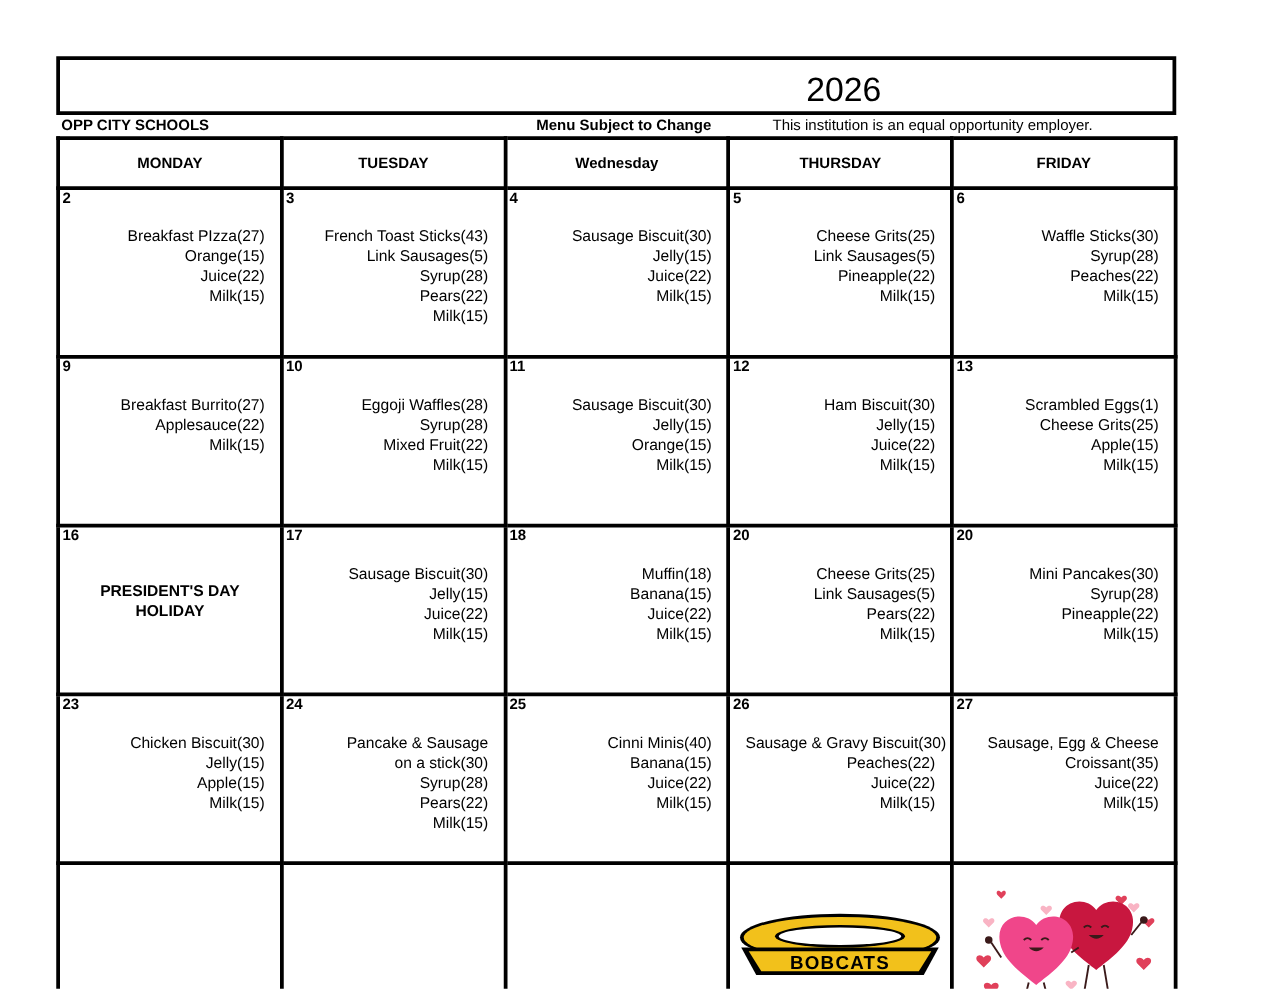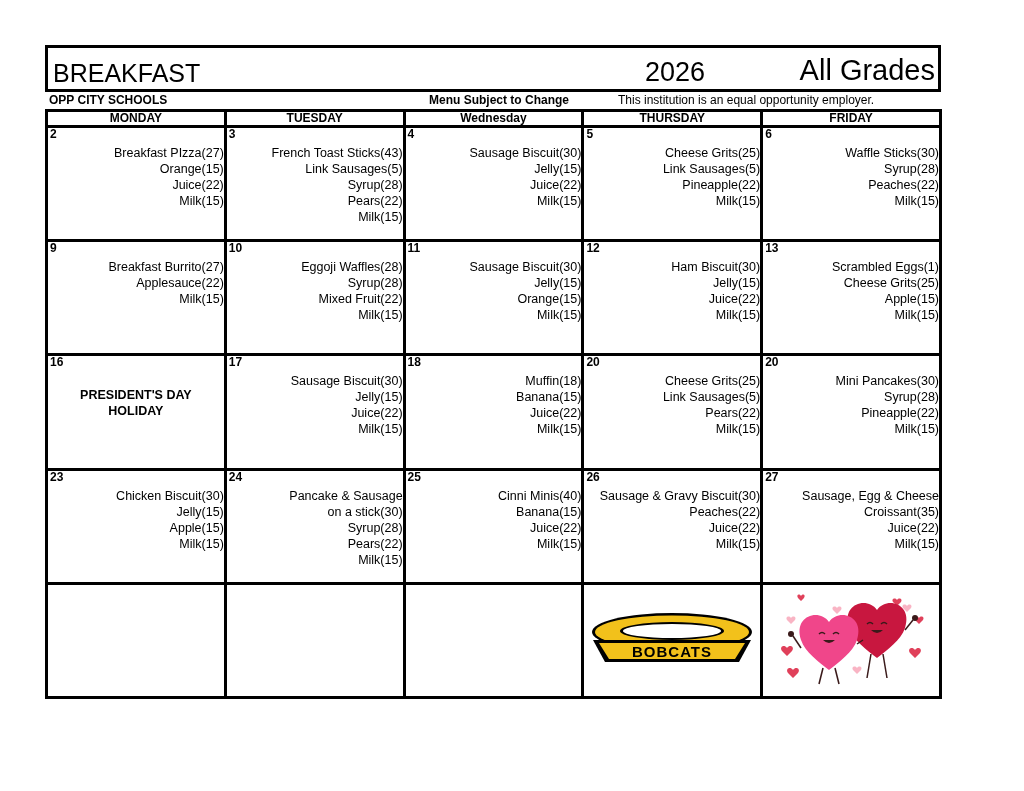--- a/index.html
+++ b/index.html
@@ -14,37 +14,35 @@
   .t-year  { left:597px; top:11px; font-size:27px; }
   .t-grades{ right:3px; top:8px; font-size:29px; }
 
   .subline { position:absolute; top:93px; font-size:12px; line-height:14px; white-space:nowrap; }
   .sub-school { left:49px; font-weight:bold; }
   .sub-change { left:419px; font-weight:bold;padding-left:10px; }
   .sub-eoe { left:590px;margin-left:28px; }
 
   .cal { position:absolute; left:45px; top:109px; width:897px; height:590px;
          border-collapse:collapse; table-layout:fixed; }
-  .cal td, .cal th { border:3px solid #000; padding:0; vertical-align:top; }
+  .cal td, .cal th { border:3px solid #000; padding:12px; vertical-align:top; }
   .cal th { height:13px; font-size:12px; font-weight:bold; line-height:13px; text-align:center; }
   .cal td { height:108px; position:relative; }
   .daynum { position:absolute; left:2px; top:0px; font-size:12px; font-weight:bold; line-height:13px; }
   .menu { text-align:right; font-size:12.5px; line-height:16px; padding-top:17px; }
   .menu div { white-space:nowrap; }
   .holiday { text-align:center; font-size:12.5px; font-weight:bold; line-height:16px; padding-top:31px; }
 
   .logo-wrap, .hearts-wrap { position:absolute; inset:0; display:flex; align-items:center; justify-content:center; }
 </style>
 </head>
 <body>
 
 <div class="title-box">
-  <span class="t-breakfast">BREAKFAST</span>
   <span class="t-year">2026</span>
-  <span class="t-grades">All Grades</span>
 </div>
 
 <span class="subline sub-school">OPP CITY SCHOOLS</span>
 <span class="subline sub-change">Menu Subject to Change</span>
 <span class="subline sub-eoe">This institution is an equal opportunity employer.</span>
 
 <table class="cal">
   <thead>
     <tr>
       <th>MONDAY</th>

